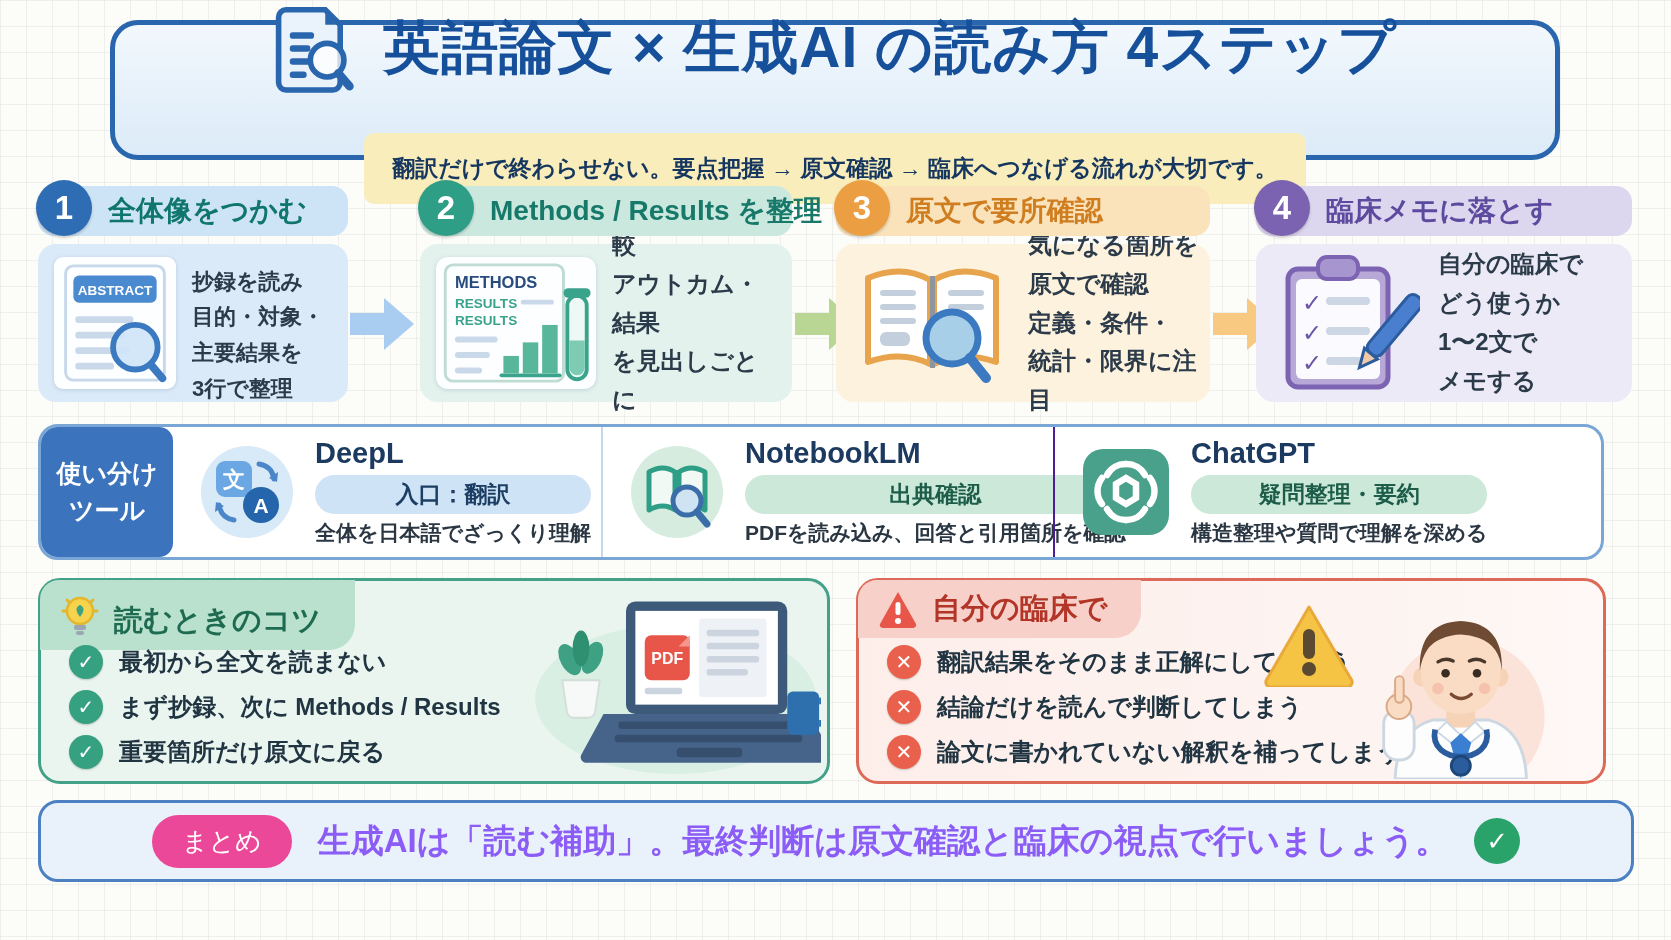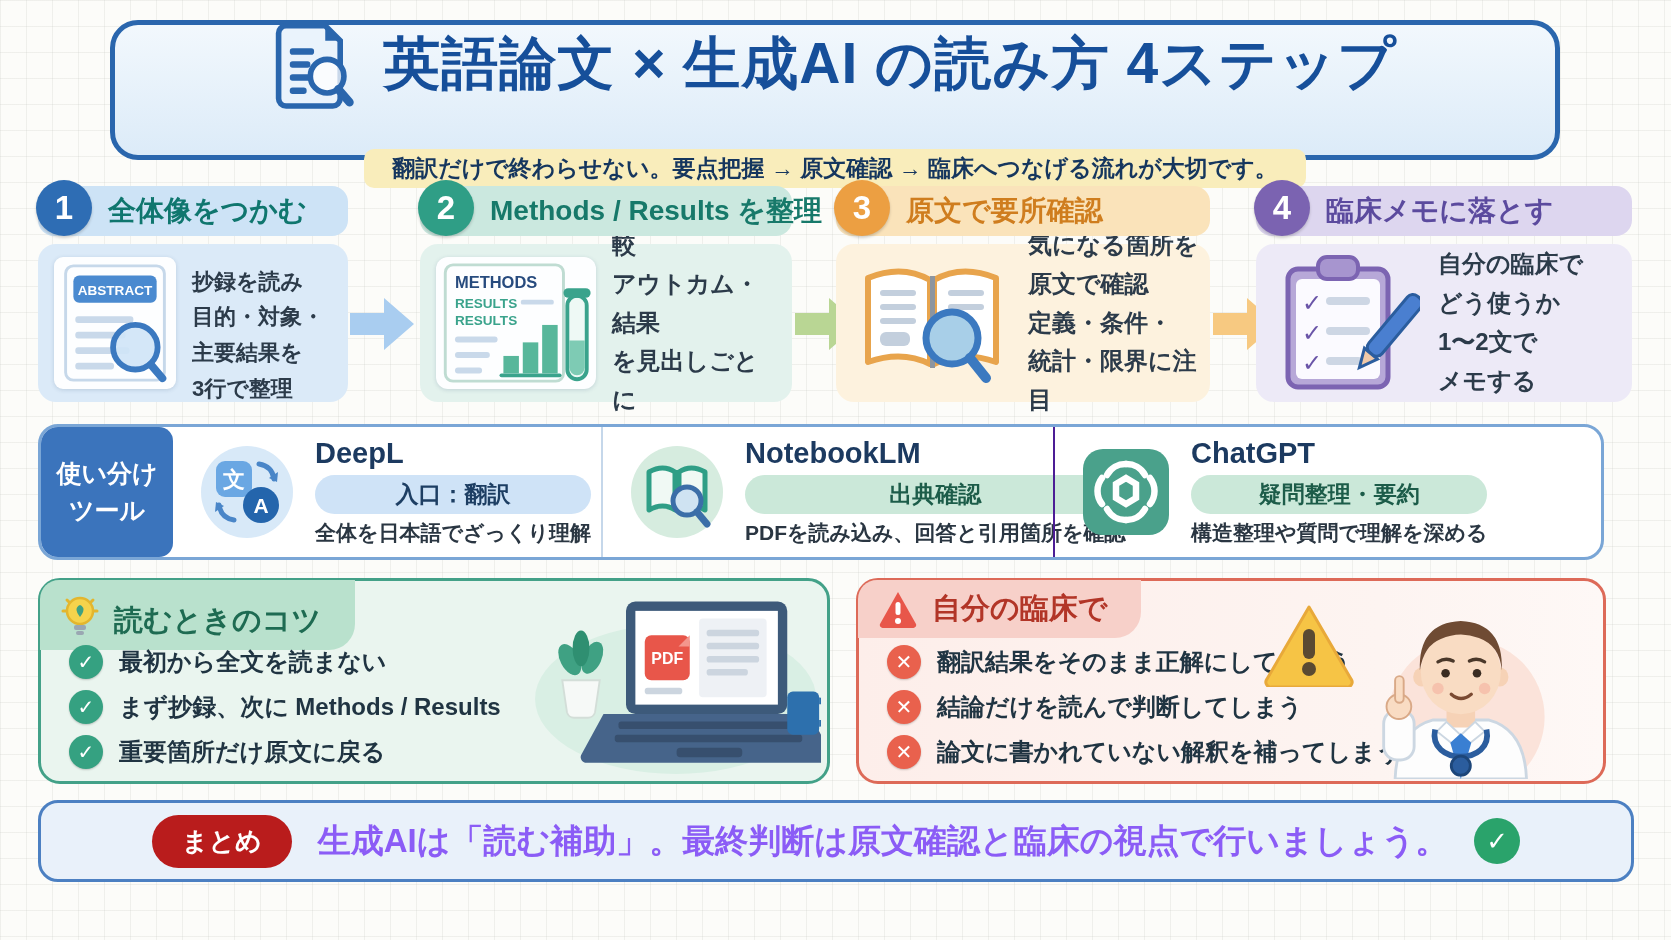--- a/index.html
+++ b/index.html
@@ -17,21 +17,21 @@
   
   .hero{
     position:absolute;left:110px;top:20px;width:1450px;height:140px;
     background:linear-gradient(180deg,#f2f8fd 0%,#dcebf8 100%);
     border:5px solid #2a66ad;border-radius:28px;box-sizing:border-box;
     display:flex;flex-direction:column;align-items:center;justify-content:center;
   }
   .hero-row{display:flex;align-items:center;gap:26px;margin-top:-4px;}
   .hero-title{font-size:57px;font-weight:900;color:#164f9a;letter-spacing:1px;white-space:nowrap;}
   .hero-sub{
-    margin-top:8px;background:#f9edbb;border-radius:10px;padding:4px 28px;
+    margin-top:8px;background:#f9edbb;border-radius:10px;padding:20px 28px;
     font-size:23px;font-weight:800;color:#15365e;white-space:nowrap;
   }
 
   
   .step{position:absolute;top:186px;height:222px;}
   .step-head{position:relative;height:50px;border-radius:16px;display:flex;align-items:center;}
   .num{
     position:absolute;left:-2px;top:-6px;width:56px;height:56px;border-radius:50%;
     display:flex;align-items:center;justify-content:center;
     color:#fff;font-size:33px;font-weight:800;box-shadow:0 2px 3px rgba(0,0,0,.18);
@@ -112,21 +112,21 @@
   .laptop-wrap{position:absolute;right:6px;top:12px;}
   .bigwarn-wrap{position:absolute;left:404px;top:22px;}
   .doctor-wrap{position:absolute;right:36px;bottom:-2px;}
 
   
   .summary{
     position:absolute;left:38px;top:800px;width:1596px;height:82px;box-sizing:border-box;
     background:#e9f1fa;border:3px solid #4c80c2;border-radius:20px;
     display:flex;align-items:center;justify-content:center;gap:26px;
   }
-  .sum-pill{background:#b91c1c;color:#fff;border-radius:999px;padding:9px 30px;font-size:26px;font-weight:700;}
+  .sum-pill{background:#ec4899;color:#fff;border-radius:999px;padding:9px 30px;font-size:26px;font-weight:400;}
   .sum-text{font-size:33px;font-weight:800;color:#8b5cf6;white-space:nowrap;}
   .sum-check{
     width:46px;height:46px;border-radius:50%;background:#2aa36b;color:#fff;
     display:flex;align-items:center;justify-content:center;font-size:26px;font-weight:900;
   }
 </style>
 </head>
 <body>
 
 <div id="canvas">

